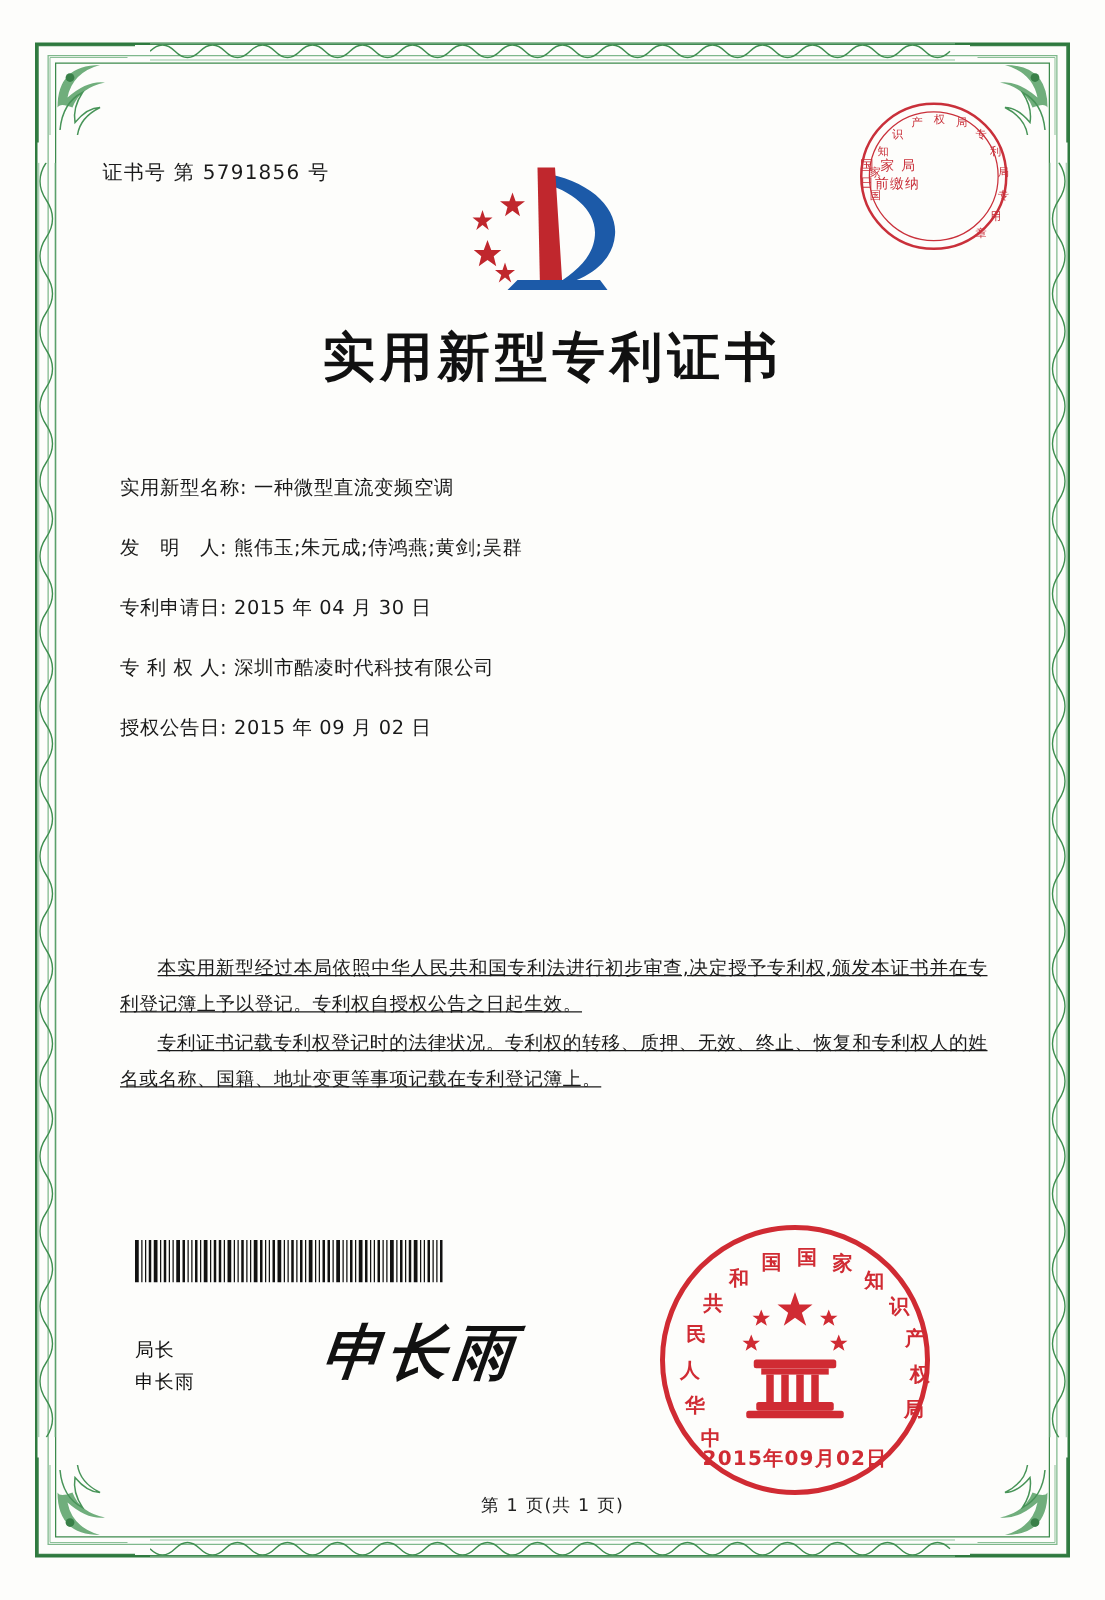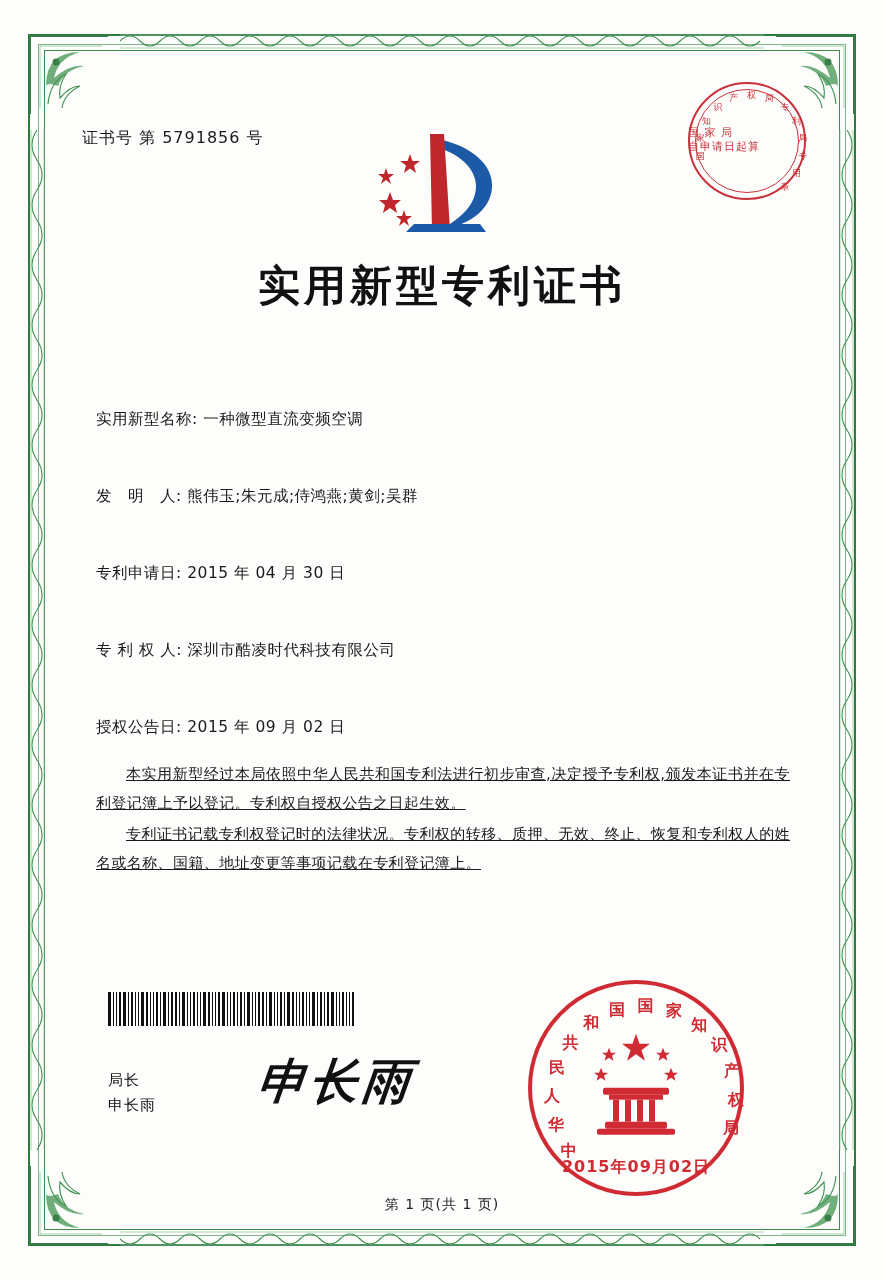--- a/index.html
+++ b/index.html
@@ -166,21 +166,20 @@
     margin-bottom: 27px;
     letter-spacing: 0.5px;
     white-space: nowrap;
   }
   .field .lbl {
     display: inline-block;
     text-align: center;
   }
   .field .val {
     display: inline-block;
-    margin-top: 29px;
   }
 
   
   .paras {
     position: absolute;
     left: 96px;
     top: 760px;
     width: 694px;
     font-size: 15px;
     line-height: 29px;
@@ -414,21 +413,21 @@
       <span style="transform:rotate(20deg) translate(0,-52px) rotate(-20deg)">局</span>
       <span style="transform:rotate(40deg) translate(0,-52px) rotate(-40deg)">专</span>
       <span style="transform:rotate(60deg) translate(0,-52px) rotate(-60deg)">利</span>
       <span style="transform:rotate(80deg) translate(0,-52px) rotate(-80deg)">局</span>
       <span style="transform:rotate(100deg) translate(0,-52px) rotate(-100deg)">专</span>
       <span style="transform:rotate(120deg) translate(0,-52px) rotate(-120deg)">用</span>
       <span style="transform:rotate(140deg) translate(0,-52px) rotate(-140deg)">章</span>
     </div>
     <div class="mid">
       <div>国 家 局</div>
-      <div>自申请日起算</div>
+      <div>日前缴纳</div>
     </div>
   </div>
 
   <div class="title">实用新型专利证书</div>
 
   <div class="fields">
     <div class="field">
       <span class="lbl">实用新型名称:</span>
       <span class="val">一种微型直流变频空调</span>
     </div>

